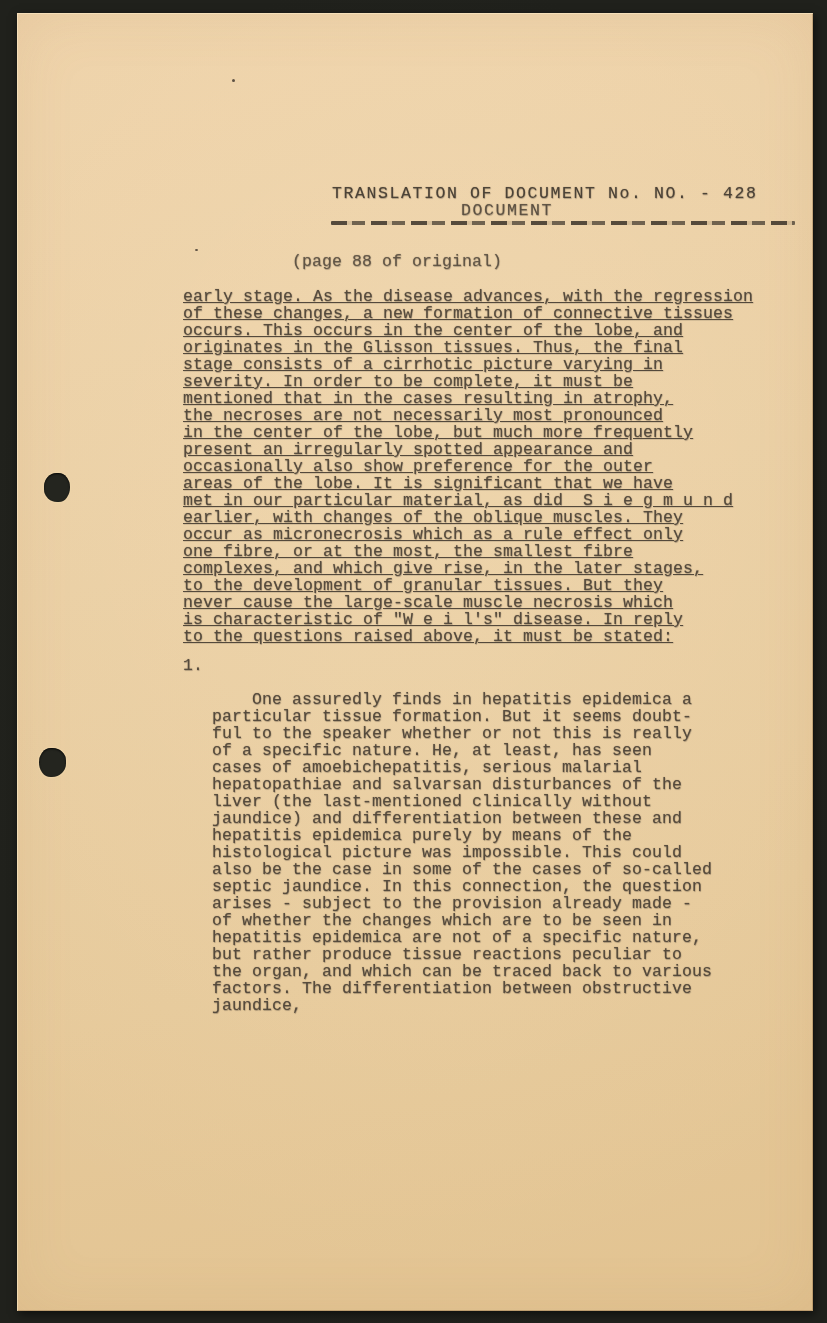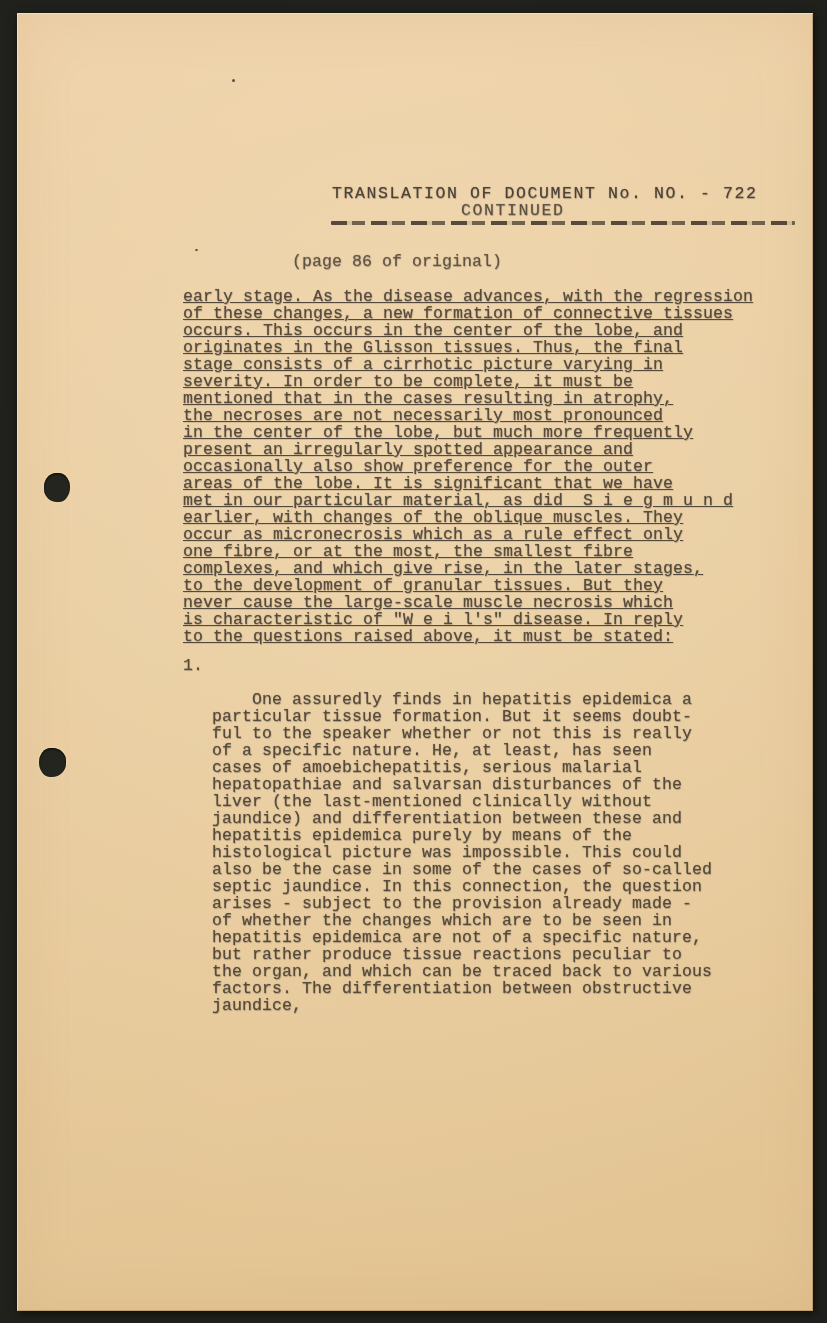--- a/index.html
+++ b/index.html
@@ -122,27 +122,27 @@
   .speck-1 { left: 215px; top: 66px; width: 3px; height: 3px; }
   .speck-2 { left: 178px; top: 236px; width: 3px; height: 2px; }
 </style>
 </head>
 <body>
 
 <div class="backdrop"></div>
 
 <div class="paper">
 
-  <div class="typewriter header-title">TRANSLATION OF DOCUMENT No. NO. - 722</div>
+  <div class="typewriter header-title">TRANSLATION OF DOCUMENT No. NO. - 428</div>
 
-  <div class="typewriter header-continued">CONTINUED</div>
+  <div class="typewriter header-continued">DOCUMENT</div>
 
   <div class="header-underline"></div>
 
-  <div class="typewriter page-reference">(page 86 of original)</div>
+  <div class="typewriter page-reference">(page 88 of original)</div>
 
   <div class="typewriter body-paragraph">early stage. As the disease advances, with the regression
 of these changes, a new formation of connective tissues
 occurs. This occurs in the center of the lobe, and
 originates in the Glisson tissues. Thus, the final
 stage consists of a cirrhotic picture varying in
 severity. In order to be complete, it must be
 mentioned that in the cases resulting in atrophy,
 the necroses are not necessarily most pronounced
 in the center of the lobe, but much more frequently

